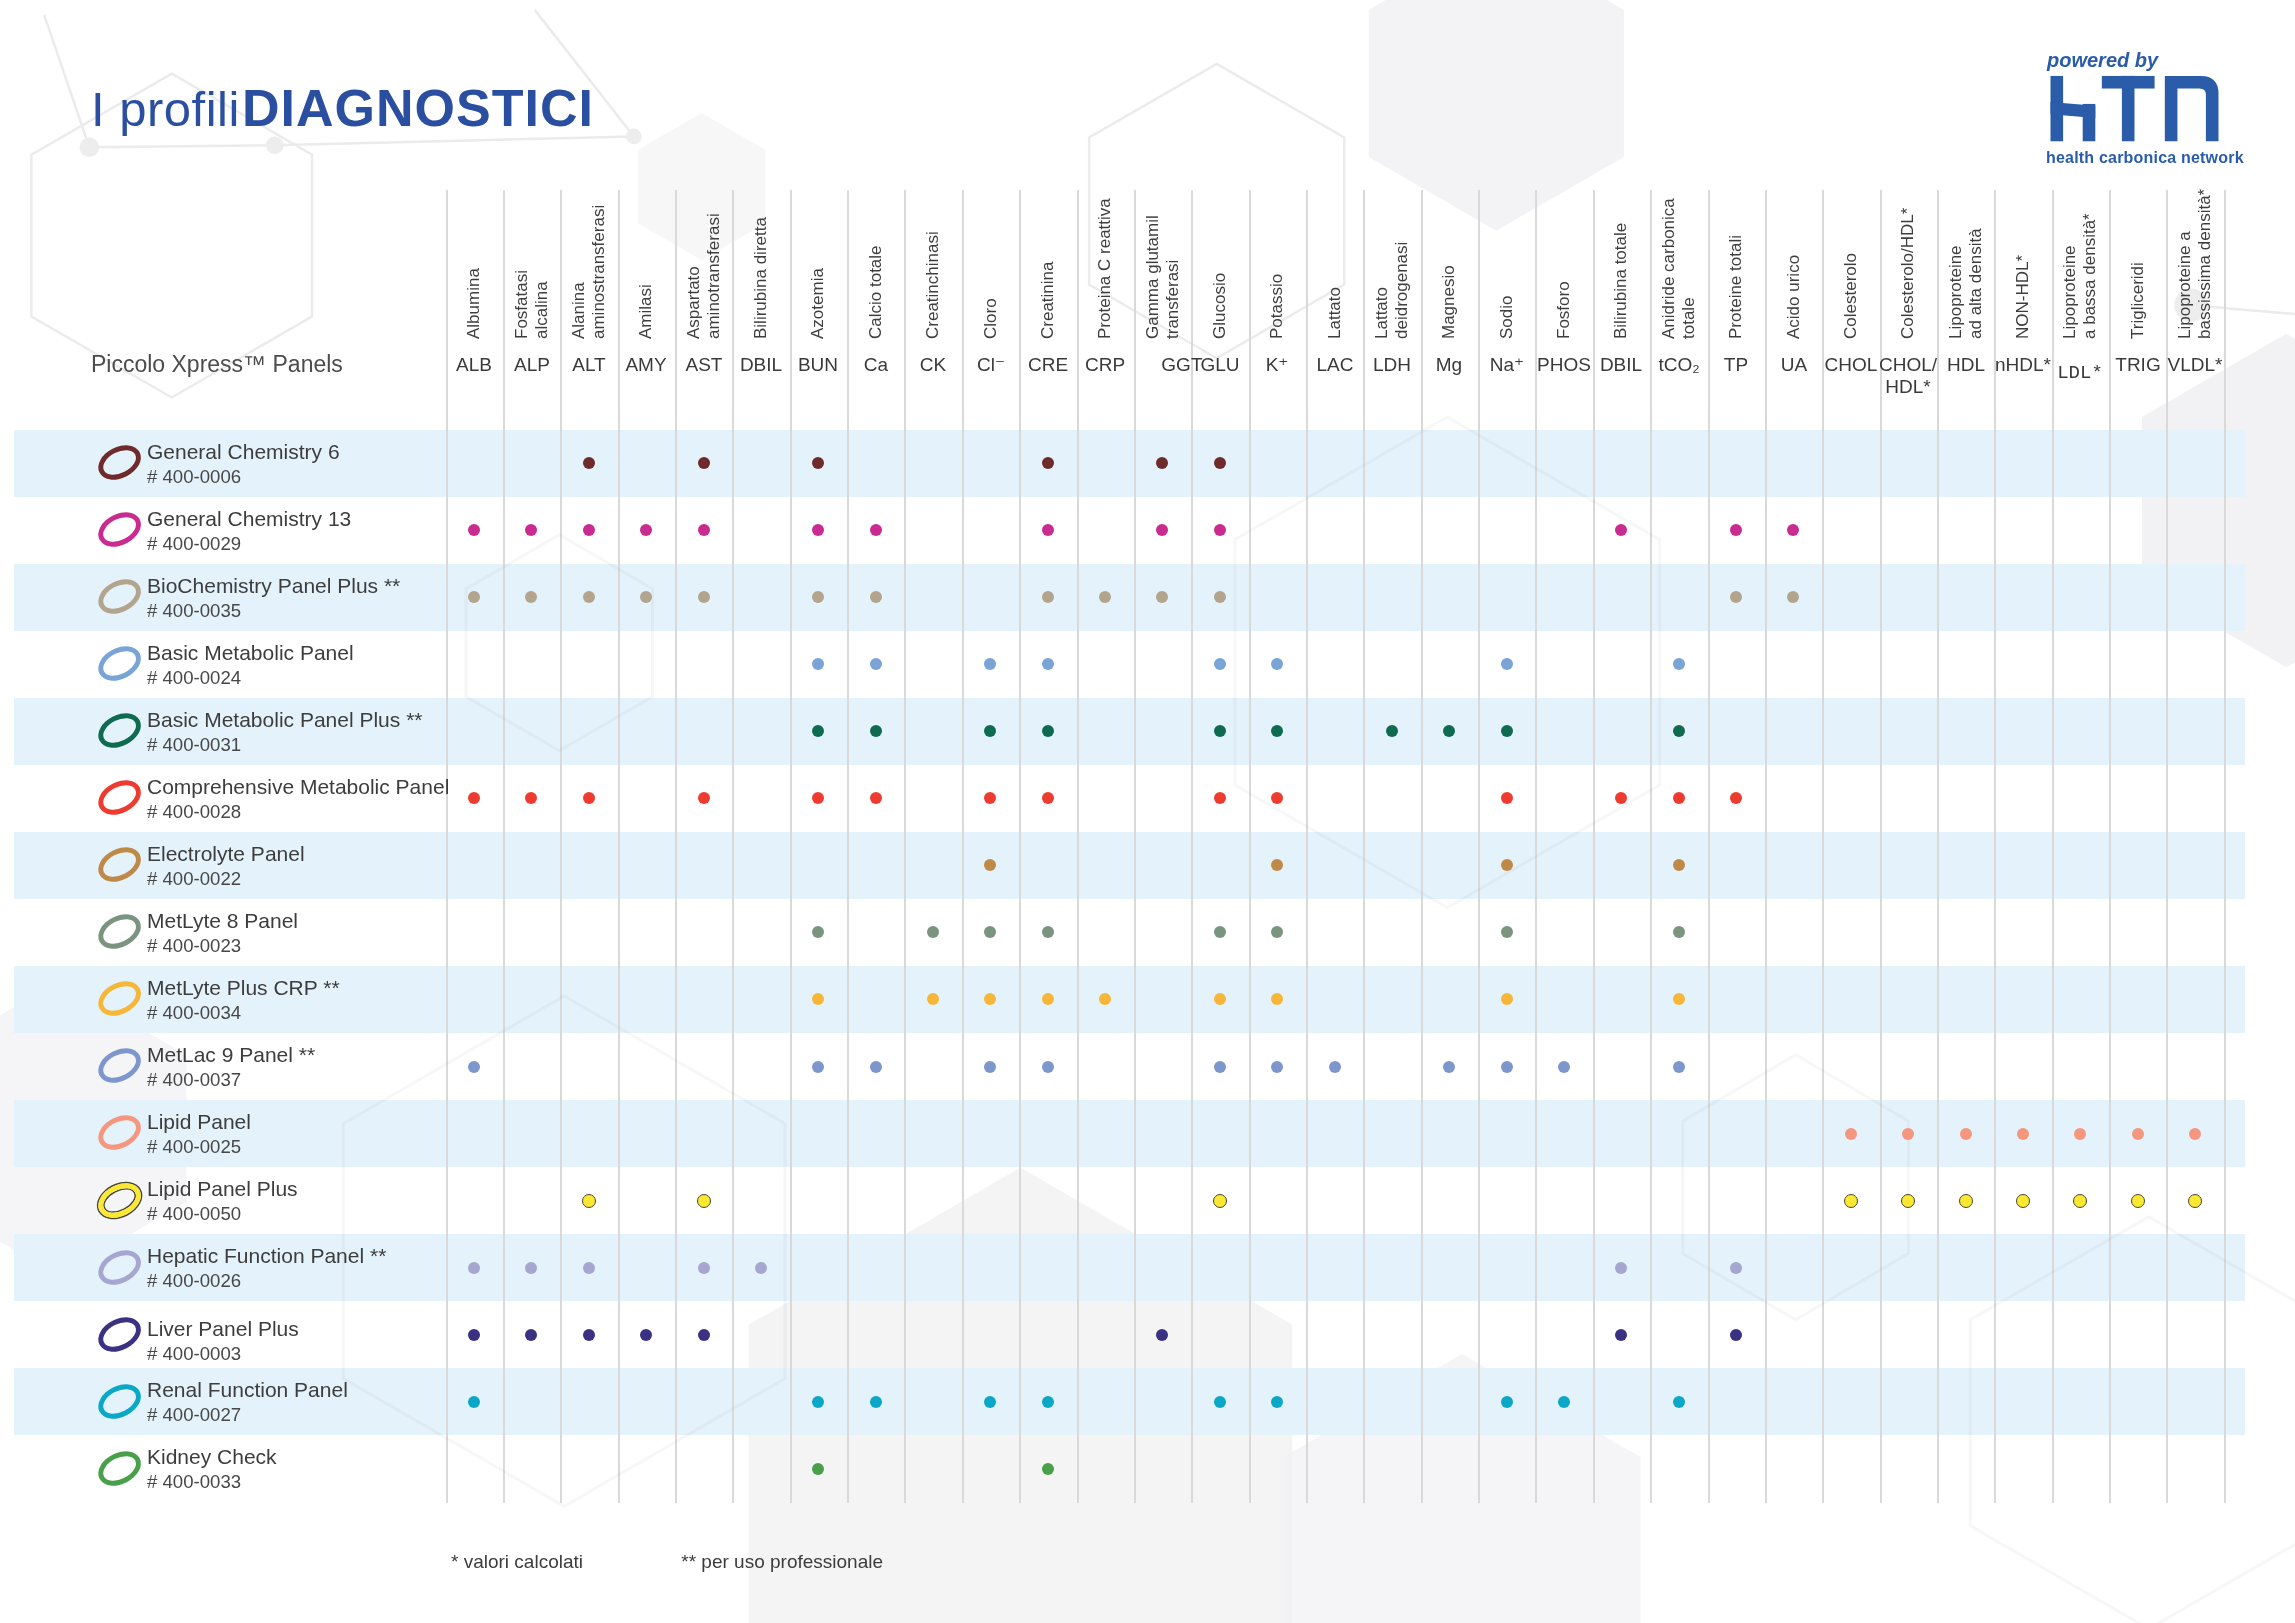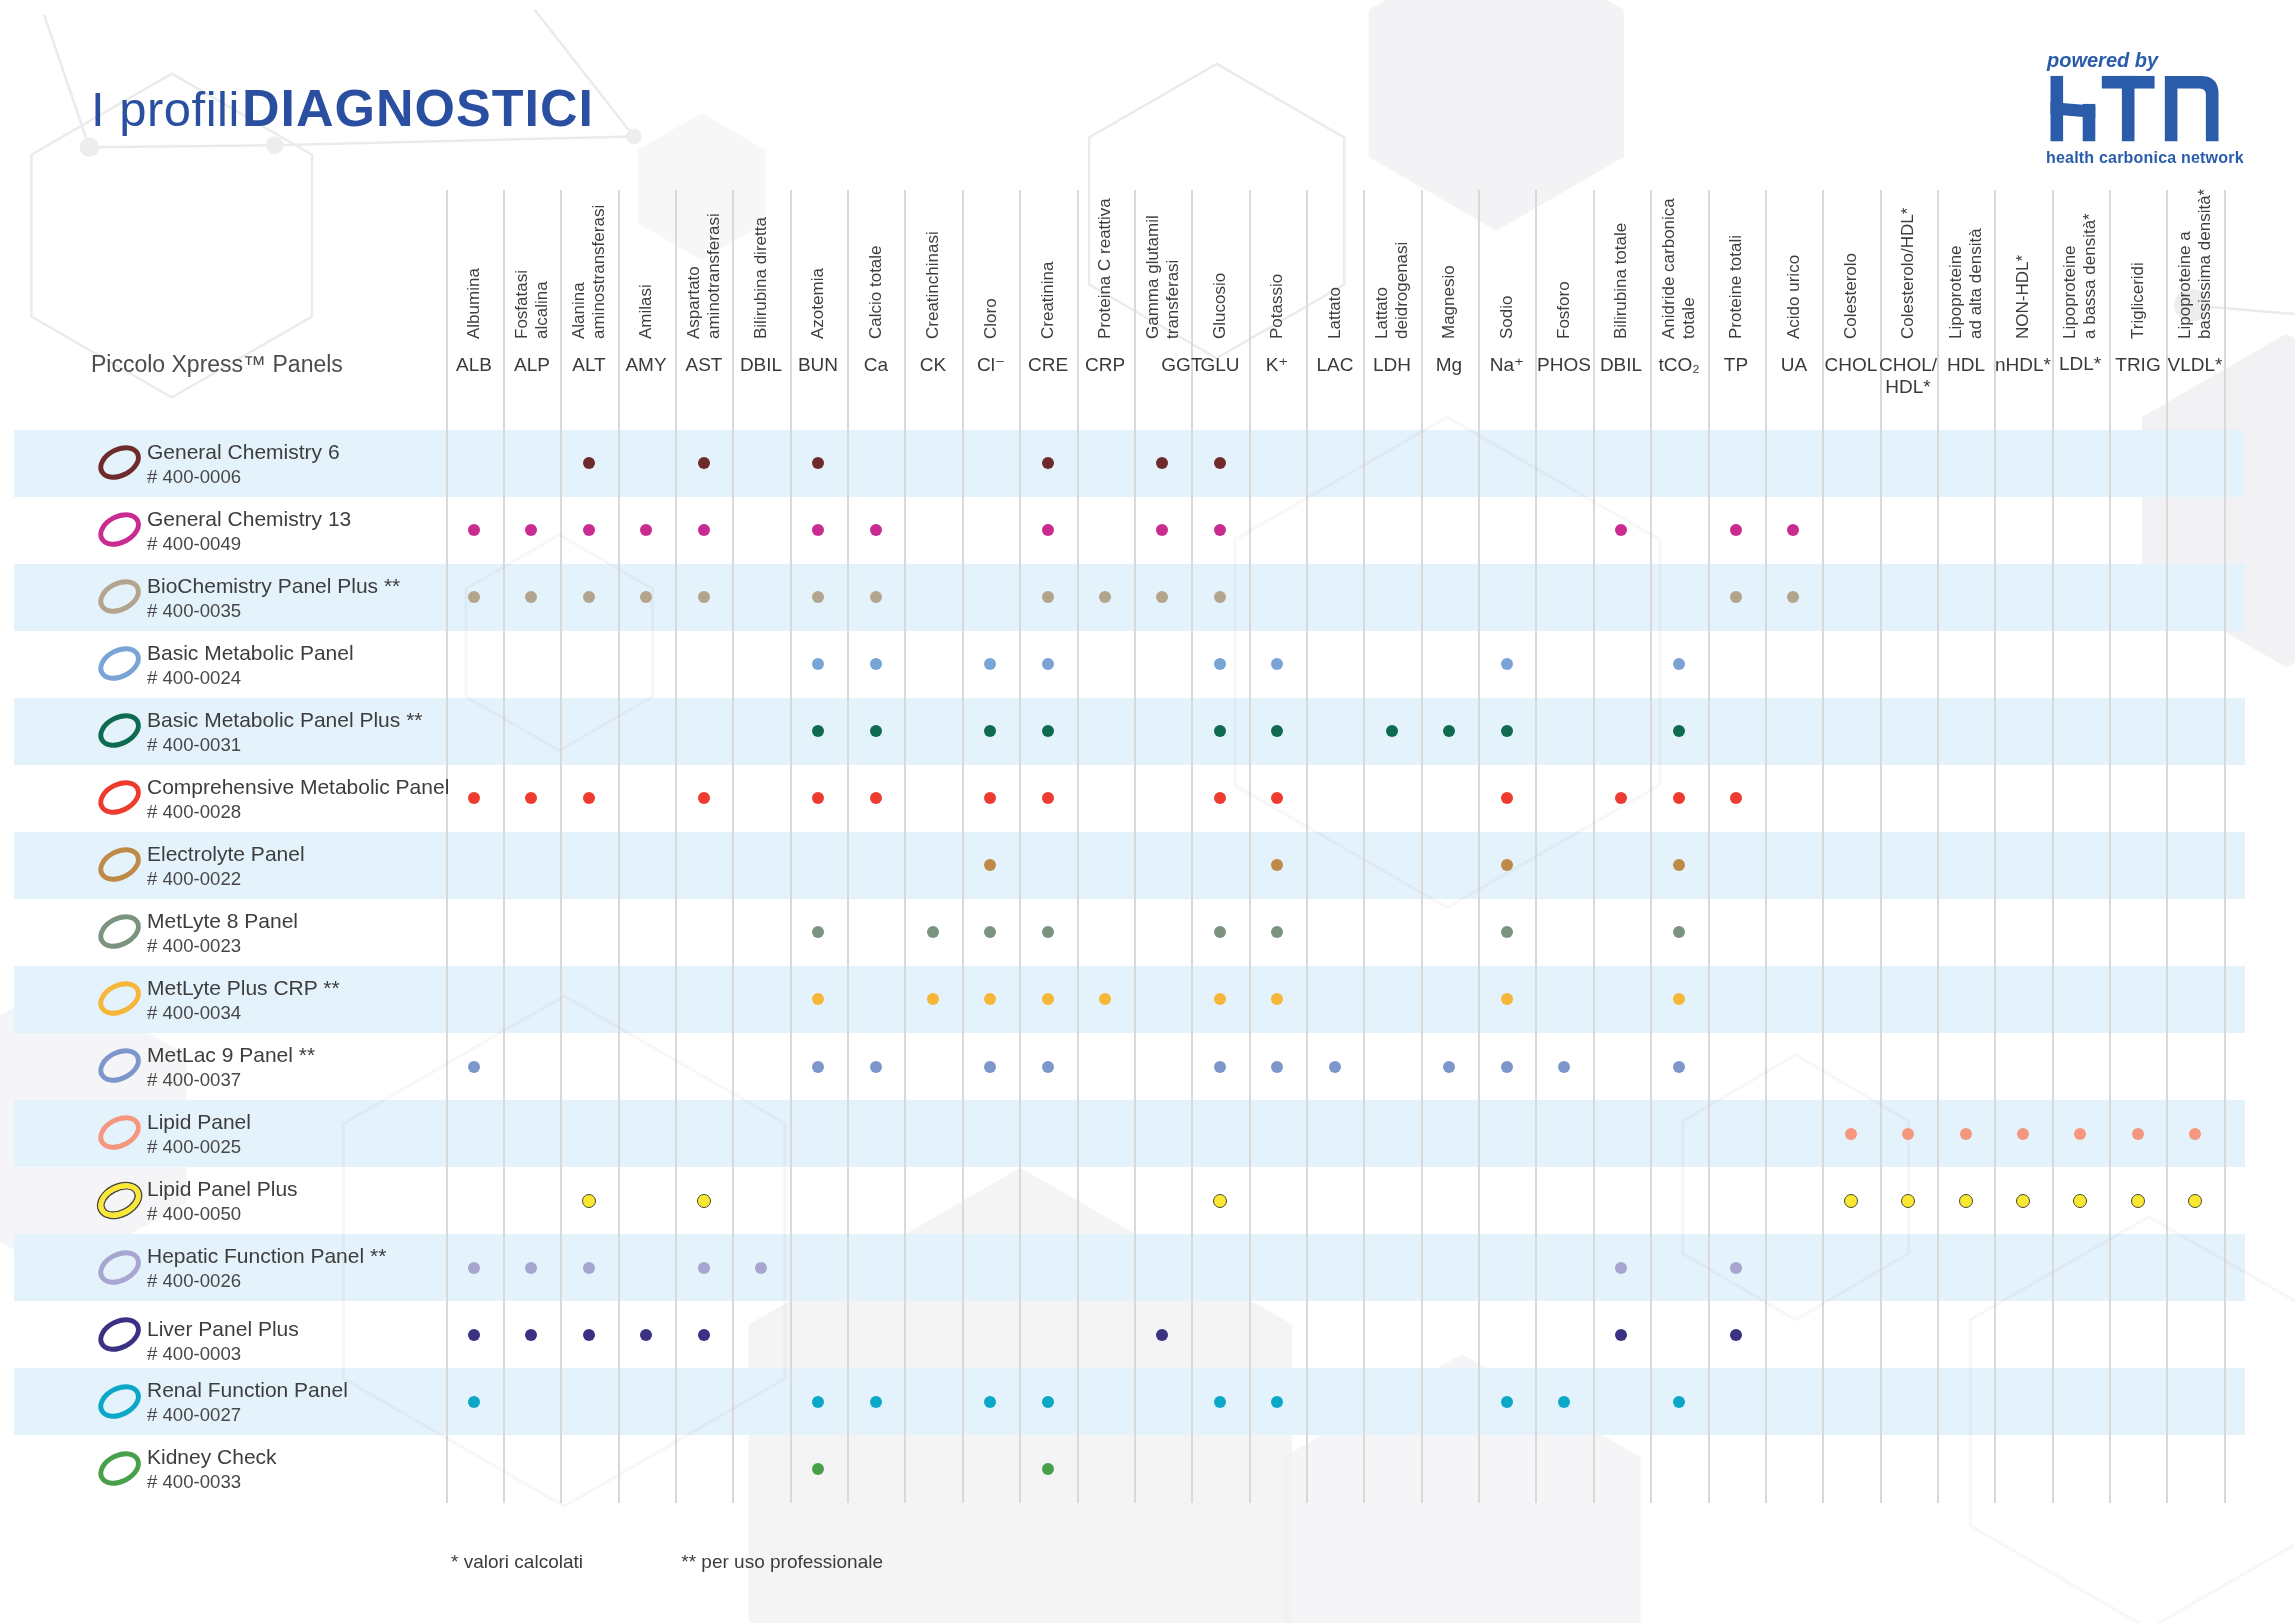--- a/index.html
+++ b/index.html
@@ -211,37 +211,37 @@
       <div class="colname" style="left: 1908px; top: 339px;">Colesterolo/HDL*</div>
       <div class="abbr" style="left: 1908px; top: 354px;">CHOL/
 HDL*</div>
       <div class="colname" style="left: 1966px; top: 339px;">Lipoproteine
 ad alta densità</div>
       <div class="abbr" style="left: 1966px; top: 354px;">HDL</div>
       <div class="colname" style="left: 2023px; top: 339px;">NON-HDL*</div>
       <div class="abbr" style="left: 2023px; top: 354px;">nHDL*</div>
       <div class="colname" style="left: 2080px; top: 339px;">Lipoproteine
 a bassa densità*</div>
-      <div class="abbr" style="left: 2080px; top: 353px;">LDL*</div>
+      <div class="abbr" style="left: 2080px; top: 362px; font-family: Liberation Mono, monospace;">LDL*</div>
       <div class="colname" style="left: 2138px; top: 339px;">Trigliceridi</div>
       <div class="abbr" style="left: 2138px; top: 354px;">TRIG</div>
       <div class="colname" style="left: 2195px; top: 339px;">Lipoproteine a
 bassissima densità*</div>
       <div class="abbr" style="left: 2195px; top: 354px;">VLDL*</div>
     </div>
   <div id="rows">
       <div class="disc" style="left: 97px; top: 447px; border-color: rgb(111, 43, 43);"></div>
       <div class="rowlabel" style="top: 430px; height: 67px;">
         <div class="nm">General Chemistry 6</div>
         <div class="cd"># 400-0006</div>
       </div>
       <div class="disc" style="left: 97px; top: 514px; border-color: rgb(201, 43, 145);"></div>
       <div class="rowlabel" style="top: 497px; height: 67px;">
         <div class="nm">General Chemistry 13</div>
-        <div class="cd"># 400-0049</div>
+        <div class="cd"># 400-0029</div>
       </div>
       <div class="disc" style="left: 97px; top: 581px; border-color: rgb(179, 164, 141);"></div>
       <div class="rowlabel" style="top: 564px; height: 67px;">
         <div class="nm">BioChemistry Panel Plus **</div>
         <div class="cd"># 400-0035</div>
       </div>
       <div class="disc" style="left: 97px; top: 648px; border-color: rgb(122, 163, 214);"></div>
       <div class="rowlabel" style="top: 631px; height: 67px;">
         <div class="nm">Basic Metabolic Panel</div>
         <div class="cd"># 400-0024</div>

